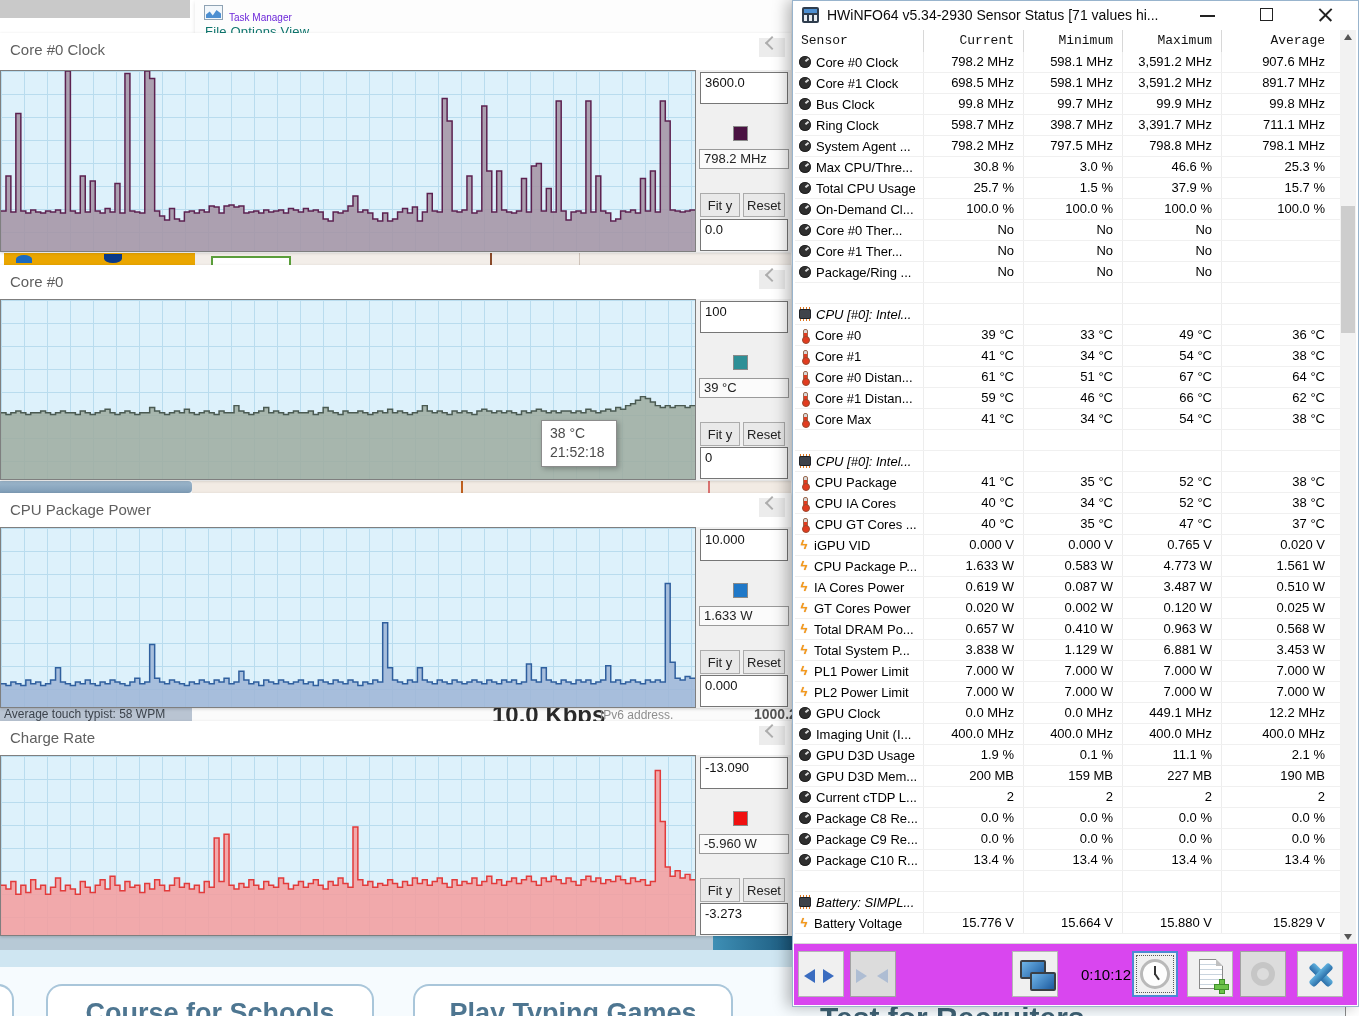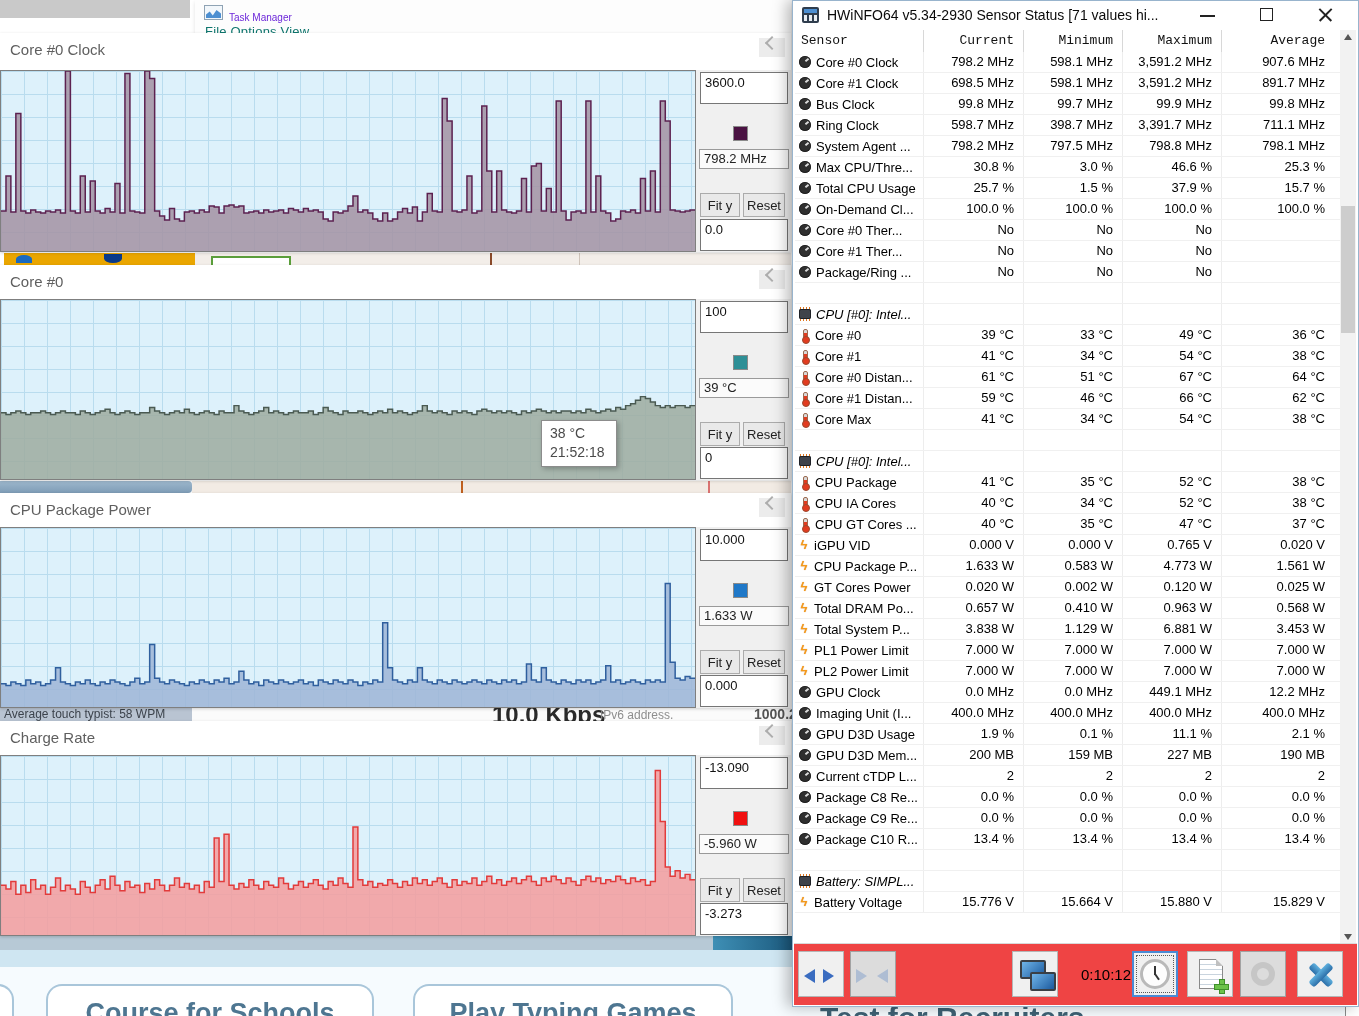--- a/index.html
+++ b/index.html
@@ -117,21 +117,21 @@
   .sicon.chip{width:12px;height:10px;background:#3f434a;border-radius:2px;box-shadow:0 0 0 1px #1e2126 inset;}
   .sicon.chip::before,.sicon.chip::after{content:'';position:absolute;left:1px;right:1px;height:2px;
     background:repeating-linear-gradient(90deg,#e07820 0 1px,transparent 1px 3px);}
   .sicon.chip::before{top:-2px;} .sicon.chip::after{bottom:-2px;}
 
   .hw-scroll{position:absolute;top:29px;right:2px;bottom:62px;width:16px;background:#f2f2f2;}
   .sc-up{position:absolute;top:4px;left:4px;width:0;height:0;border-left:4px solid transparent;border-right:4px solid transparent;border-bottom:6px solid #555;}
   .sc-thumb{position:absolute;top:176px;left:1px;width:14px;height:127px;background:#cdcdcd;}
   .sc-down{position:absolute;bottom:4px;left:4px;width:0;height:0;border-left:4px solid transparent;border-right:4px solid transparent;border-top:6px solid #555;}
 
-  .hw-toolbar{position:absolute;left:1px;right:1px;bottom:1px;height:61px;background:#ef4444;border-top:1px solid #d9d9d9;}
+  .hw-toolbar{position:absolute;left:1px;right:1px;bottom:1px;height:61px;background:#d946ef;border-top:1px solid #d9d9d9;}
   .tbtn{position:absolute;top:7px;width:46px;height:46px;background:#f0f0f0;border:1px solid #b5b5b5;box-sizing:border-box;}
   .tbtn.disabled{background:#dcdcdc;border-color:#a2a2a2;}
   .tbtn.selected{border:2px solid #4a8ad4;}
   .tbtn.selected::after{content:'';position:absolute;inset:2px;border:1px dotted #5a5a5a;}
   .arr{position:absolute;top:17px;width:0;height:0;border-top:7px solid transparent;border-bottom:7px solid transparent;}
   .arr.l{border-right:11px solid #3a6cc0;} .arr.r{border-left:11px solid #3a6cc0;}
   .tbtn.disabled .arr.l{border-right-color:#aebdd3;} .tbtn.disabled .arr.r{border-left-color:#aebdd3;}
   .mon{position:absolute;width:22px;height:15px;background:linear-gradient(135deg,#6fb4e8,#1c5a9e);border:2px solid #3a3f45;border-radius:2px;}
   .mon1{left:7px;top:8px;} .mon2{left:17px;top:20px;}
   .tb-time{position:absolute;top:22px;left:287px;width:48px;font-size:15px;color:#000;}
@@ -533,20 +533,30 @@
             <span class="slabel">CPU Package P...</span>
           </div>
           <div class="c-val w-c0">1.633 W</div>
           <div class="c-val w-c1">0.583 W</div>
           <div class="c-val w-c2">4.773 W</div>
           <div class="c-val w-c3">1.561 W</div>
         </div>
         <div class="trow sensor">
           <div class="c-name">
             <span class="sicon volt"></span>
+            <span class="slabel">IA Cores Power</span>
+          </div>
+          <div class="c-val w-c0">0.619 W</div>
+          <div class="c-val w-c1">0.087 W</div>
+          <div class="c-val w-c2">3.487 W</div>
+          <div class="c-val w-c3">0.510 W</div>
+        </div>
+        <div class="trow sensor">
+          <div class="c-name">
+            <span class="sicon volt"></span>
             <span class="slabel">GT Cores Power</span>
           </div>
           <div class="c-val w-c0">0.020 W</div>
           <div class="c-val w-c1">0.002 W</div>
           <div class="c-val w-c2">0.120 W</div>
           <div class="c-val w-c3">0.025 W</div>
         </div>
         <div class="trow sensor">
           <div class="c-name">
             <span class="sicon volt"></span>

